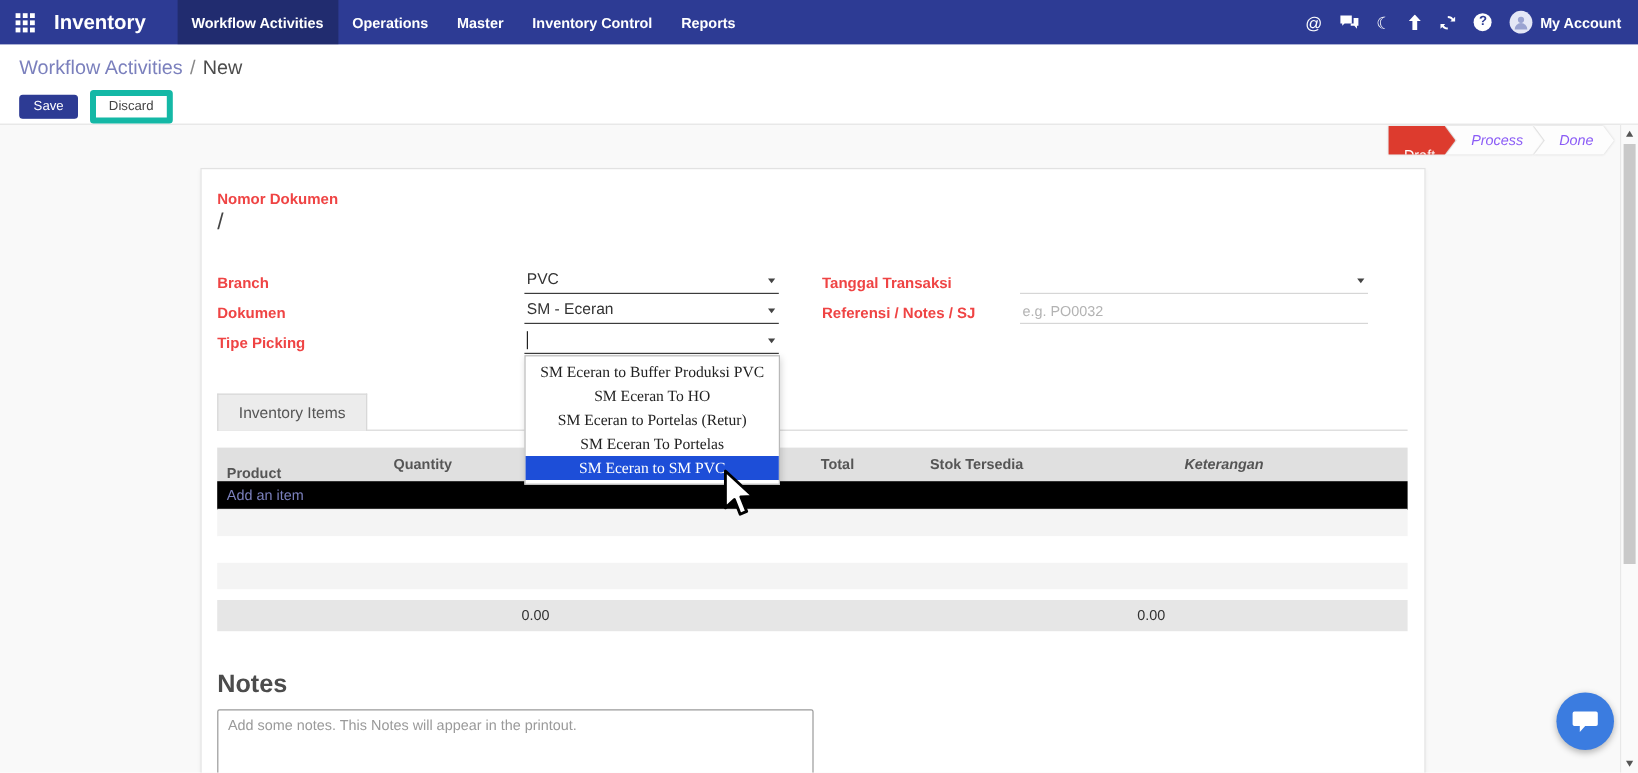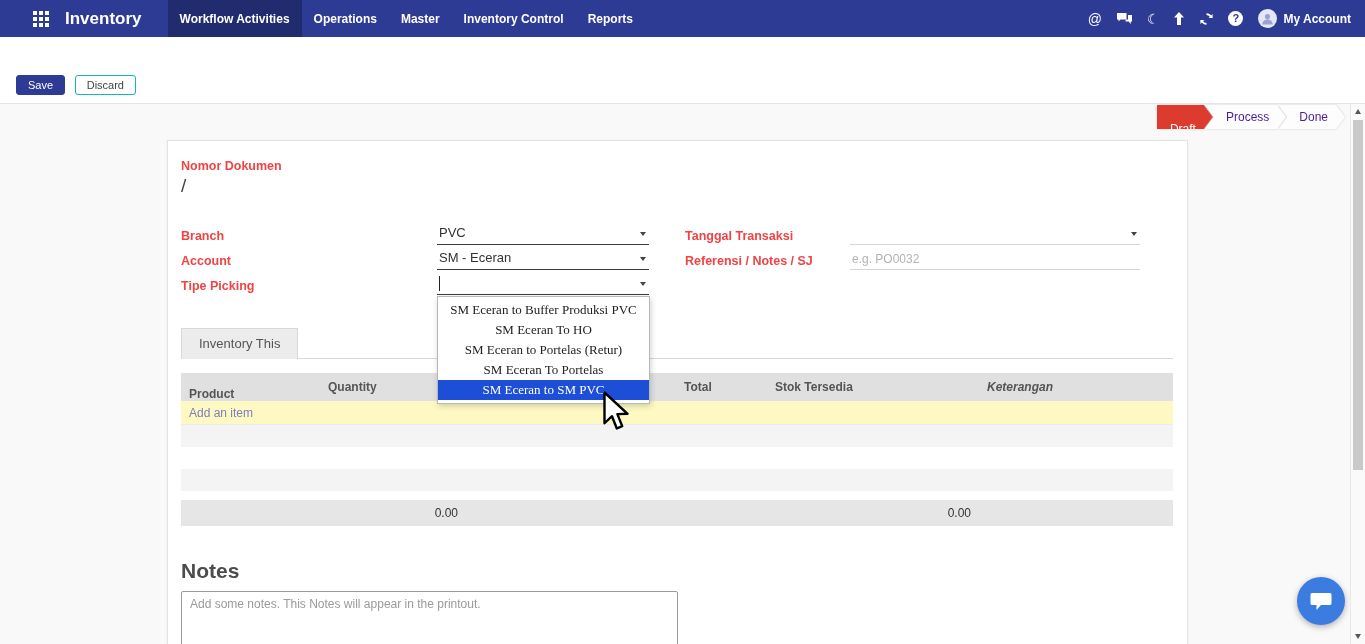--- a/index.html
+++ b/index.html
@@ -1,21 +1,21 @@
 <!DOCTYPE html>
 <html><head>
 <meta charset="utf-8">
 <style>
   * { margin:0; padding:0; box-sizing:border-box; }
   html,body { width:1365px; height:644px; overflow:hidden; }
   body { font-family:"Liberation Sans", sans-serif; background:#fff; position:relative; font-size:13px; color:#333; }
   a { text-decoration:none; cursor:pointer; }
 
   
-  .navbar { position:absolute; top:0; left:0; right:0; height:37px; background:#2d3b94; display:flex; align-items:stretch; color:#fff; z-index:60;padding-left:20px; }
+  .navbar { position:absolute; top:0; left:0; right:0; height:37px; background:#2d3b94; display:flex; align-items:stretch; color:#fff; z-index:60; }
   .nav-apps { display:flex; align-items:center; padding:0 10px 0 13px; cursor:pointer; }
   .grid-icon { display:grid; grid-template-columns:repeat(3,4px); grid-gap:2px; }
   .grid-icon i { width:4px; height:4px; background:#fff; display:block; }
   .app-title { font-size:17px; font-weight:700; display:flex; align-items:center; padding:0 26px 0 6px; }
   .nav-menu { display:flex; align-items:stretch; }
   .menu-item { display:flex; align-items:center; padding:0 12px; font-size:12px; color:#fff; font-weight:600; }
   .menu-item.active { background:rgba(0,0,0,0.25); }
   .nav-right { margin-left:auto; display:flex; align-items:center; padding-right:10px; }
   .nav-icon { display:flex; align-items:center; justify-content:center; padding:0 7px; font-size:14px; color:#fff; height:37px; }
   .help-badge span { display:inline-block; width:15px; height:15px; border-radius:50%; background:#fff; color:#2d3b94; font-size:11px; font-weight:700; line-height:15px; text-align:center; }
@@ -23,32 +23,32 @@
   .avatar { width:19px; height:19px; border-radius:50%; background:#e4e7f6; display:inline-flex; align-items:center; justify-content:center; margin-right:6px; overflow:hidden; }
 
   
   .control-panel { position:absolute; top:37px; left:0; right:0; height:67px; background:#fff; border-bottom:1px solid #e3e3e3; z-index:5; }
   .breadcrumb { position:absolute; left:16px; top:11px; font-size:16.5px; color:#4c4c4c; }
   .breadcrumb .bc-link { color:#7b80bd; }
   .breadcrumb .bc-sep { color:#888; padding:0 6px; }
   .cp-buttons { position:absolute; left:16px; top:38px; }
   .btn { font-size:11px; border-radius:3px; padding:3px 11px; cursor:pointer; font-family:Liberation Sans, sans-serif; }
   .btn-save { background:#2d3b94; border:1px solid #2d3b94; color:#fff; }
-  .btn-discard { background:#fff; border:1px solid #14b8a6; color:#444; margin-left:6px; }
+  .btn-discard { background:#fff; border:5px solid #14b8a6; color:#444; margin-left:6px; }
 
   
   .content { position:absolute; top:104px; left:0; right:0; bottom:0; background:#f9f9f9; overflow:hidden; }
 
   
   .statusbar { position:absolute; top:1px; right:20px; height:24px; display:flex; z-index:10; }
   .stage-wrap { filter:drop-shadow(0 0 1px #cfcfcf); }
   .stage-wrap + .stage-wrap { margin-left:-8px; }
   .stage { display:block; height:24px; line-height:24px; font-size:12px; position:relative; }
   .stage.first { background:#dd3b2e; color:#fff; padding:12px 17px 0 13px; clip-path:polygon(0 0, calc(100% - 9px) 0, 100% 50%, calc(100% - 9px) 100%, 0 100%); }
-  .stage.rest { background:#fdfdfd; color:#4c1d95; padding:0 17px 0 21px; clip-path:polygon(0 0, calc(100% - 9px) 0, 100% 50%, calc(100% - 9px) 100%, 0 100%, 9px 50%); }
+  .stage.rest { background:#fdfdfd; color:#8b5cf6; padding:0 17px 0 21px; clip-path:polygon(0 0, calc(100% - 9px) 0, 100% 50%, calc(100% - 9px) 100%, 0 100%, 9px 50%);font-style:italic; }
 
   
   .sheet { position:absolute; left:167px; top:36px; width:1021px; height:640px; background:#fff; border:1px solid #e2e2e2; box-shadow:0 1px 3px rgba(0,0,0,0.05); }
 
   .flabel { position:absolute; font-size:12.5px; font-weight:700; color:#ef4444; }
   .nomor-label { left:13px; top:18px; }
   .nomor-value { position:absolute; left:13px; top:34px; font-size:19px; color:#444; }
 
   .ffield { position:absolute; height:22px; line-height:20px; font-size:13px; color:#333; border-bottom:1px solid #3c3c3c; padding-left:2px; cursor:pointer; }
   .ffield.light { border-bottom-color:#d6d6d6; }
@@ -70,21 +70,21 @@
 
   
   .tabsbar { position:absolute; left:13px; top:187px; width:992px; height:31px; border-bottom:1px solid #d8d8d8; }
   .tab { display:inline-block; background:#ececec; border:1px solid #d8d8d8; border-bottom:none; height:31px; line-height:30px; padding:0 17px; font-size:13px; color:#555; cursor:pointer; }
 
   
   .itable { position:absolute; left:13px; top:232px; width:992px; font-size:12px; }
   .thead { display:flex; background:#e0e0e0; height:28px; align-items:center; color:#555; font-weight:700; }
   .th { padding:0 8px; white-space:nowrap; }
   .c0 { width:139px;margin-top:14px; } .c1 { width:146px; } .c2 { width:210px; } .c3 { width:91px; } .c4 { width:212px; } .c5 { width:194px;font-style:italic; }
-  .addrow { height:24px; line-height:24px; padding:0 8px; background:#fef9c3; border-bottom:1px solid #ececec; }
+  .addrow { height:24px; line-height:24px; padding:0 8px; background:#000000; border-bottom:1px solid #ececec; }
   .addrow a { color:#7b80bd; font-size:12px; }
   .erow { height:22px; }
   .erow.g { background:#f4f4f4; }
   .erow.w { background:#fff; }
   .tfoot { display:flex; background:#e6e6e6; height:26px; align-items:center; margin-top:9px; color:#333; }
   .tfoot .num { text-align:right; padding:0 8px; }
 
   
   .notes-title { position:absolute; left:13px; top:418px; font-size:21px; font-weight:700; color:#4c4c4c; }
   .notes-area { position:absolute; left:13px; top:450px; width:497px; height:72px; border:1px solid #9a9a9a; border-radius:2px; padding:5px 8px; font-size:12px; font-family:"Liberation Sans", sans-serif; color:#333; resize:none; background:#fff; outline:none; }
@@ -160,20 +160,23 @@
             <circle cx="6.5" cy="4.5" r="2.6" fill="#9aa3d1"></circle>
             <path d="M1.2 12.5 a5.3 5.3 0 0 1 10.6 0 z" fill="#9aa3d1"></path>
           </svg>
         </span>
         <span>My Account</span>
       </a>
     </div>
   </header>
 
   <div class="control-panel">
+    <div class="breadcrumb">
+      <a class="bc-link">Workflow Activities</a><span class="bc-sep">/</span><span class="bc-current">New</span>
+    </div>
     <div class="cp-buttons">
       <button class="btn btn-save">Save</button>
       <button class="btn btn-discard">Discard</button>
     </div>
   </div>
 
   <div class="content">
 
     <div class="statusbar">
       <span class="stage-wrap">
@@ -197,21 +200,21 @@
         <span>PVC</span>
         <i class="caret"></i>
       </div>
 
       <div class="flabel lbl-tanggal">Tanggal Transaksi</div>
       <div class="ffield light fld-tanggal">
         <span></span>
         <i class="caret"></i>
       </div>
 
-      <div class="flabel lbl-dokumen">Account</div>
+      <div class="flabel lbl-dokumen">Dokumen</div>
       <div class="ffield fld-dokumen">
         <span>SM - Eceran</span>
         <i class="caret"></i>
       </div>
 
       <div class="flabel lbl-ref">Referensi / Notes / SJ</div>
       <input class="fld-ref" type="text" placeholder="e.g. PO0032" style="">
 
       <div class="flabel lbl-tipe">Tipe Picking</div>
       <div class="ffield fld-tipe">
@@ -222,21 +225,21 @@
 
       <div class="dropdown">
         <div class="dd-item">SM Eceran to Buffer Produksi PVC</div>
         <div class="dd-item">SM Eceran To HO</div>
         <div class="dd-item">SM Eceran to Portelas (Retur)</div>
         <div class="dd-item">SM Eceran To Portelas</div>
         <div class="dd-item hl">SM Eceran to SM PVC</div>
       </div>
 
       <div class="tabsbar">
-        <span class="tab">Inventory This</span>
+        <span class="tab">Inventory Items</span>
       </div>
 
       <div class="itable">
         <div class="thead">
           <span class="th c0">Product</span>
           <span class="th c1">Quantity</span>
           <span class="th c2"></span>
           <span class="th c3">Total</span>
           <span class="th c4">Stok Tersedia</span>
           <span class="th c5">Keterangan</span>

